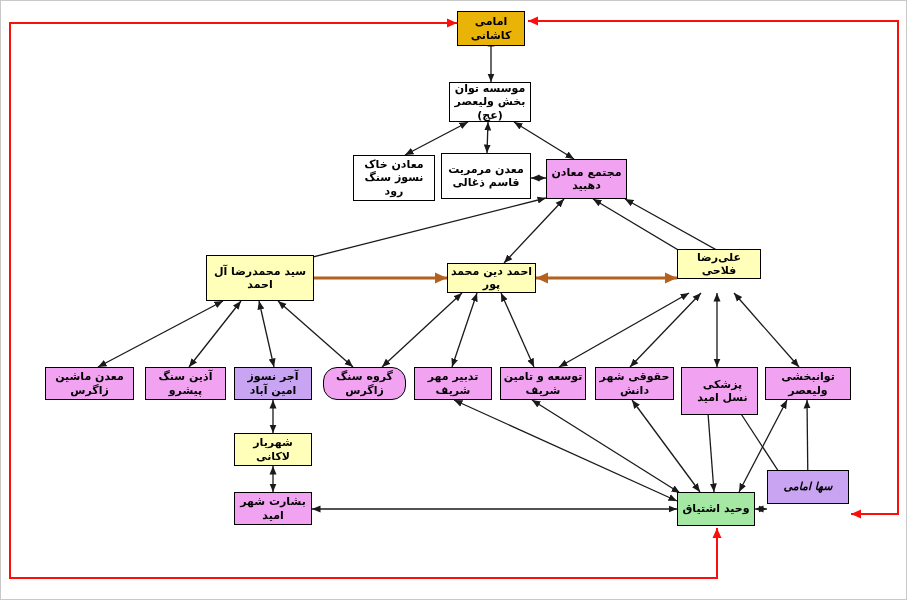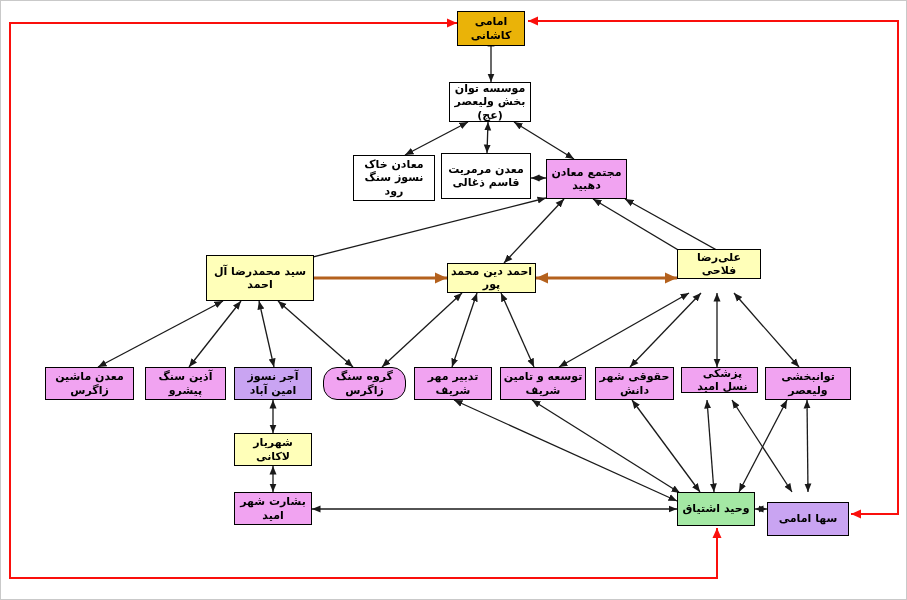--- a/index.html
+++ b/index.html
@@ -89,20 +89,20 @@
       <div class="node" style="left: 205px; top: 254px; width: 108px; height: 46px; background: rgb(255, 255, 185); border-color: rgb(0, 0, 0);">سید محمدرضا آل احمد</div>
       <div class="node" style="left: 446px; top: 262px; width: 89px; height: 30px; background: rgb(255, 255, 185); border-color: rgb(0, 0, 0);">احمد دین محمد پور</div>
       <div class="node" style="left: 676px; top: 248px; width: 84px; height: 30px; background: rgb(255, 255, 185); border-color: rgb(0, 0, 0);">علی‌رضا فلاحی</div>
       <div class="node" style="left: 44px; top: 366px; width: 89px; height: 33px; background: rgb(241, 163, 241); border-color: rgb(0, 0, 0);">معدن ماشین زاگرس</div>
       <div class="node" style="left: 144px; top: 366px; width: 81px; height: 33px; background: rgb(241, 163, 241); border-color: rgb(0, 0, 0);">آذین سنگ پیشرو</div>
       <div class="node" style="left: 233px; top: 366px; width: 78px; height: 33px; background: rgb(201, 164, 242); border-color: rgb(0, 0, 0);">آجر نسوز امین آباد</div>
       <div class="node" style="left: 322px; top: 366px; width: 83px; height: 33px; background: rgb(241, 163, 241); border-color: rgb(0, 0, 0); border-radius: 14px;">گروه سنگ زاگرس</div>
       <div class="node" style="left: 413px; top: 366px; width: 78px; height: 33px; background: rgb(241, 163, 241); border-color: rgb(0, 0, 0);">تدبیر مهر شریف</div>
       <div class="node" style="left: 499px; top: 366px; width: 86px; height: 33px; background: rgb(241, 163, 241); border-color: rgb(0, 0, 0);">توسعه و تامین شریف</div>
       <div class="node" style="left: 594px; top: 366px; width: 79px; height: 33px; background: rgb(241, 163, 241); border-color: rgb(0, 0, 0);">حقوقی شهر دانش</div>
-      <div class="node" style="left: 680px; top: 366px; width: 77px; height: 26px; background: rgb(241, 163, 241); border-color: rgb(0, 0, 0); padding-left: 8px;">پزشکی نسل امید</div>
+      <div class="node" style="left: 680px; top: 366px; width: 77px; height: 48px; background: rgb(241, 163, 241); border-color: rgb(0, 0, 0); padding-left: 8px;">پزشکی نسل امید</div>
       <div class="node" style="left: 764px; top: 366px; width: 86px; height: 33px; background: rgb(241, 163, 241); border-color: rgb(0, 0, 0);">توانبخشی ولیعصر</div>
       <div class="node" style="left: 233px; top: 432px; width: 78px; height: 33px; background: rgb(255, 255, 185); border-color: rgb(0, 0, 0);">شهریار لاکانی</div>
       <div class="node" style="left: 233px; top: 491px; width: 78px; height: 33px; background: rgb(241, 163, 241); border-color: rgb(0, 0, 0);">بشارت شهر امید</div>
       <div class="node" style="left: 676px; top: 491px; width: 78px; height: 34px; background: rgb(164, 232, 164); border-color: rgb(0, 0, 0);">وحید اشتیاق</div>
-      <div class="node" style="left: 766px; top: 501px; width: 82px; height: 34px; background: rgb(201, 164, 242); border-color: rgb(0, 0, 0);">سها امامی</div>
+      <div class="node" style="left: 766px; top: 469px; width: 82px; height: 34px; background: rgb(201, 164, 242); border-color: rgb(0, 0, 0); font-style: italic;">سها امامی</div>
     </div>
 </div>
 
 </body></html>

